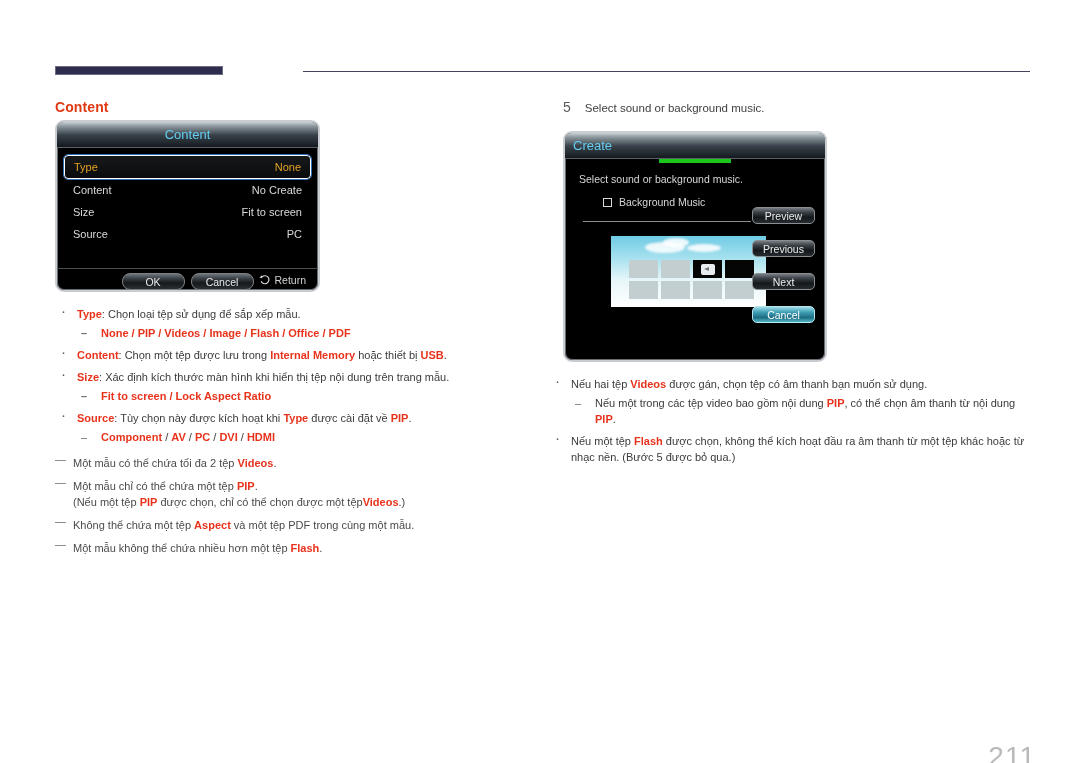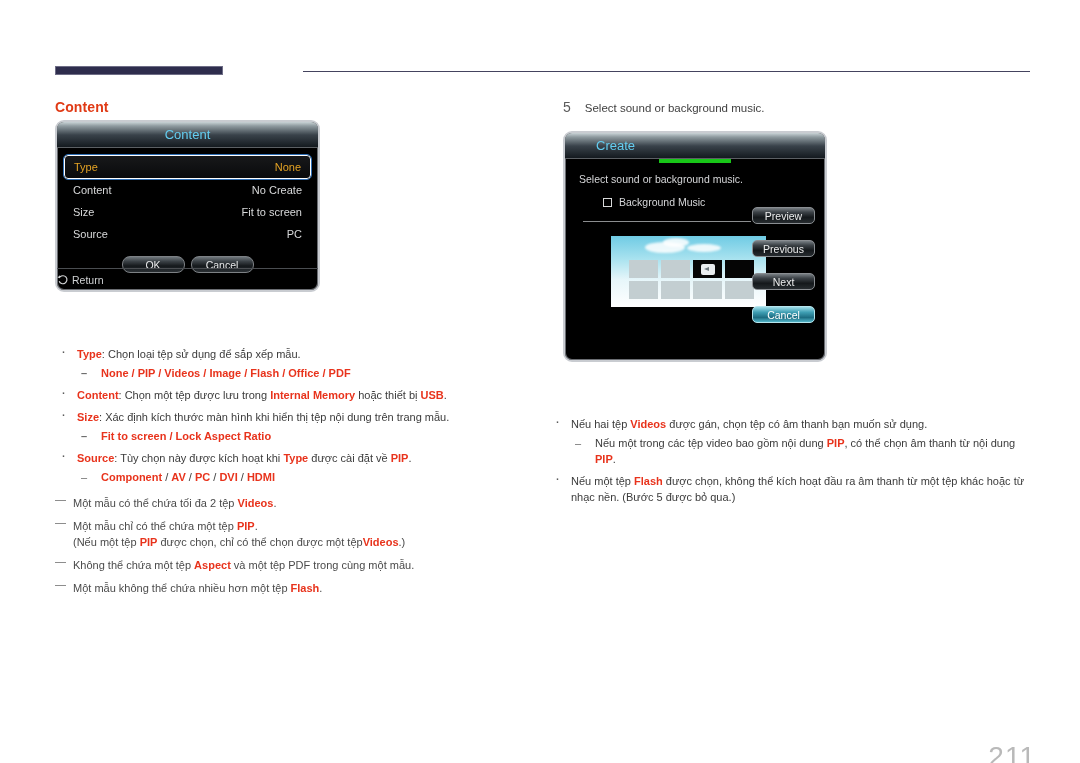--- a/index.html
+++ b/index.html
@@ -42,52 +42,52 @@
   }
   .osd-title {
     height: 26px;
     background: linear-gradient(to bottom, #c9d3d6 0%, #8e9a9f 16%, #39424a 52%, #141a1f 100%);
     color: #63cdf0;
     font-size: 13px;
     display: flex; align-items: center;
     border-bottom: 1px solid #5c6064;
   }
   .osd-title.centered { justify-content: center; }
-  .osd-title.leftish { padding-left: 31px; }
+  .osd-title.leftish { padding-left: 8px; }
 
   
   #content-dialog { left: 55px; top: 120px; width: 265px; height: 172px; }
   .rows { padding: 7px 7px 0 7px; }
   .row {
     height: 22px; display: flex; align-items: center; justify-content: space-between;
     padding: 0 9px; font-size: 11px; color: #d8d9da;
   }
   .row.selected {
     border: 1px solid #ffffff;
     outline: 1px solid #2f6fb5;
     border-radius: 4px;
     background: linear-gradient(to bottom, #17181a 0%, #0a0b0c 100%);
     color: #e4a324;
     height: 24px;
   }
   .row.selected .row-val { color: #e4a324; }
   .row-val { color: #d8d9da; }
-  .btn-row { display: flex; justify-content: center; gap: 6px; margin-top: 11px; }
+  .btn-row { display: flex; justify-content: center; gap: 6px; margin-top: 28px; }
   .osd-btn {
     width: 63px; height: 17px; border-radius: 8px;
     border: 1px solid #7d8185;
     background: linear-gradient(to bottom, #6f777c 0%, #3a4045 30%, #15191c 60%, #2a2f33 100%);
     color: #e9eaeb; font-size: 10.5px;
     display: flex; align-items: center; justify-content: center;
   }
   .osd-footer {
     position: absolute; left: 0; bottom: 0; width: 100%; height: 22px;
     border-top: 1px solid #4a4d51;
-    display: flex; align-items: center; justify-content: flex-start;
-    padding-right: 0; gap: 4px;
+    display: flex; align-items: center; justify-content: flex-end;
+    padding-right: 12px; gap: 4px;
     color: #d0d2d4; font-size: 10.5px;
   }
   .return-icon { display: inline-block; width: 11px; height: 11px; }
 
   
   #create-dialog { left: 563px; top: 131px; width: 264px; height: 231px; }
   .create-body { position: relative; padding: 12px 14px 0 14px; }
   .progress-bar {
     position: absolute; left: 0; top: 26px; width: 100%; height: 4px;
     display: flex; justify-content: center; align-items: center;
@@ -132,21 +132,21 @@
     background: linear-gradient(to bottom, #9fdde8 0%, #3f9fb4 35%, #1d6d82 70%, #53b6c9 100%);
     border-color: #b7e6ee; color: #ffffff;
   }
 
   
   .step { position: absolute; display: flex; align-items: baseline; gap: 14px; }
   .step-num { font-size: 14px; color: #5a5a5a; }
   .step-txt { font-size: 11.5px; color: #3f3f3f; }
 
   
-  .txtcol { position: absolute; font-size: 11px; line-height: 16px; color: #3b3b3b; margin-top: 40px; }
+  .txtcol { position: absolute; font-size: 11px; line-height: 16px; color: #3b3b3b; }
   .bullet { position: relative; padding-left: 22px; margin-bottom: 6px; }
   .bullet:before {
     content: "\00B7"; position: absolute; left: 6px; top: -3px;
     font-size: 15px; color: #5b5b5b; line-height: 16px;
   }
   .sub { position: relative; padding-left: 24px; margin-top: 3px; }
   .sub:before {
     content: "\2013"; position: absolute; left: 4px; top: 0; color: #6a6a6a;
   }
   .note { position: relative; padding-left: 18px; margin-bottom: 7px; color: #4a4a4a; }

